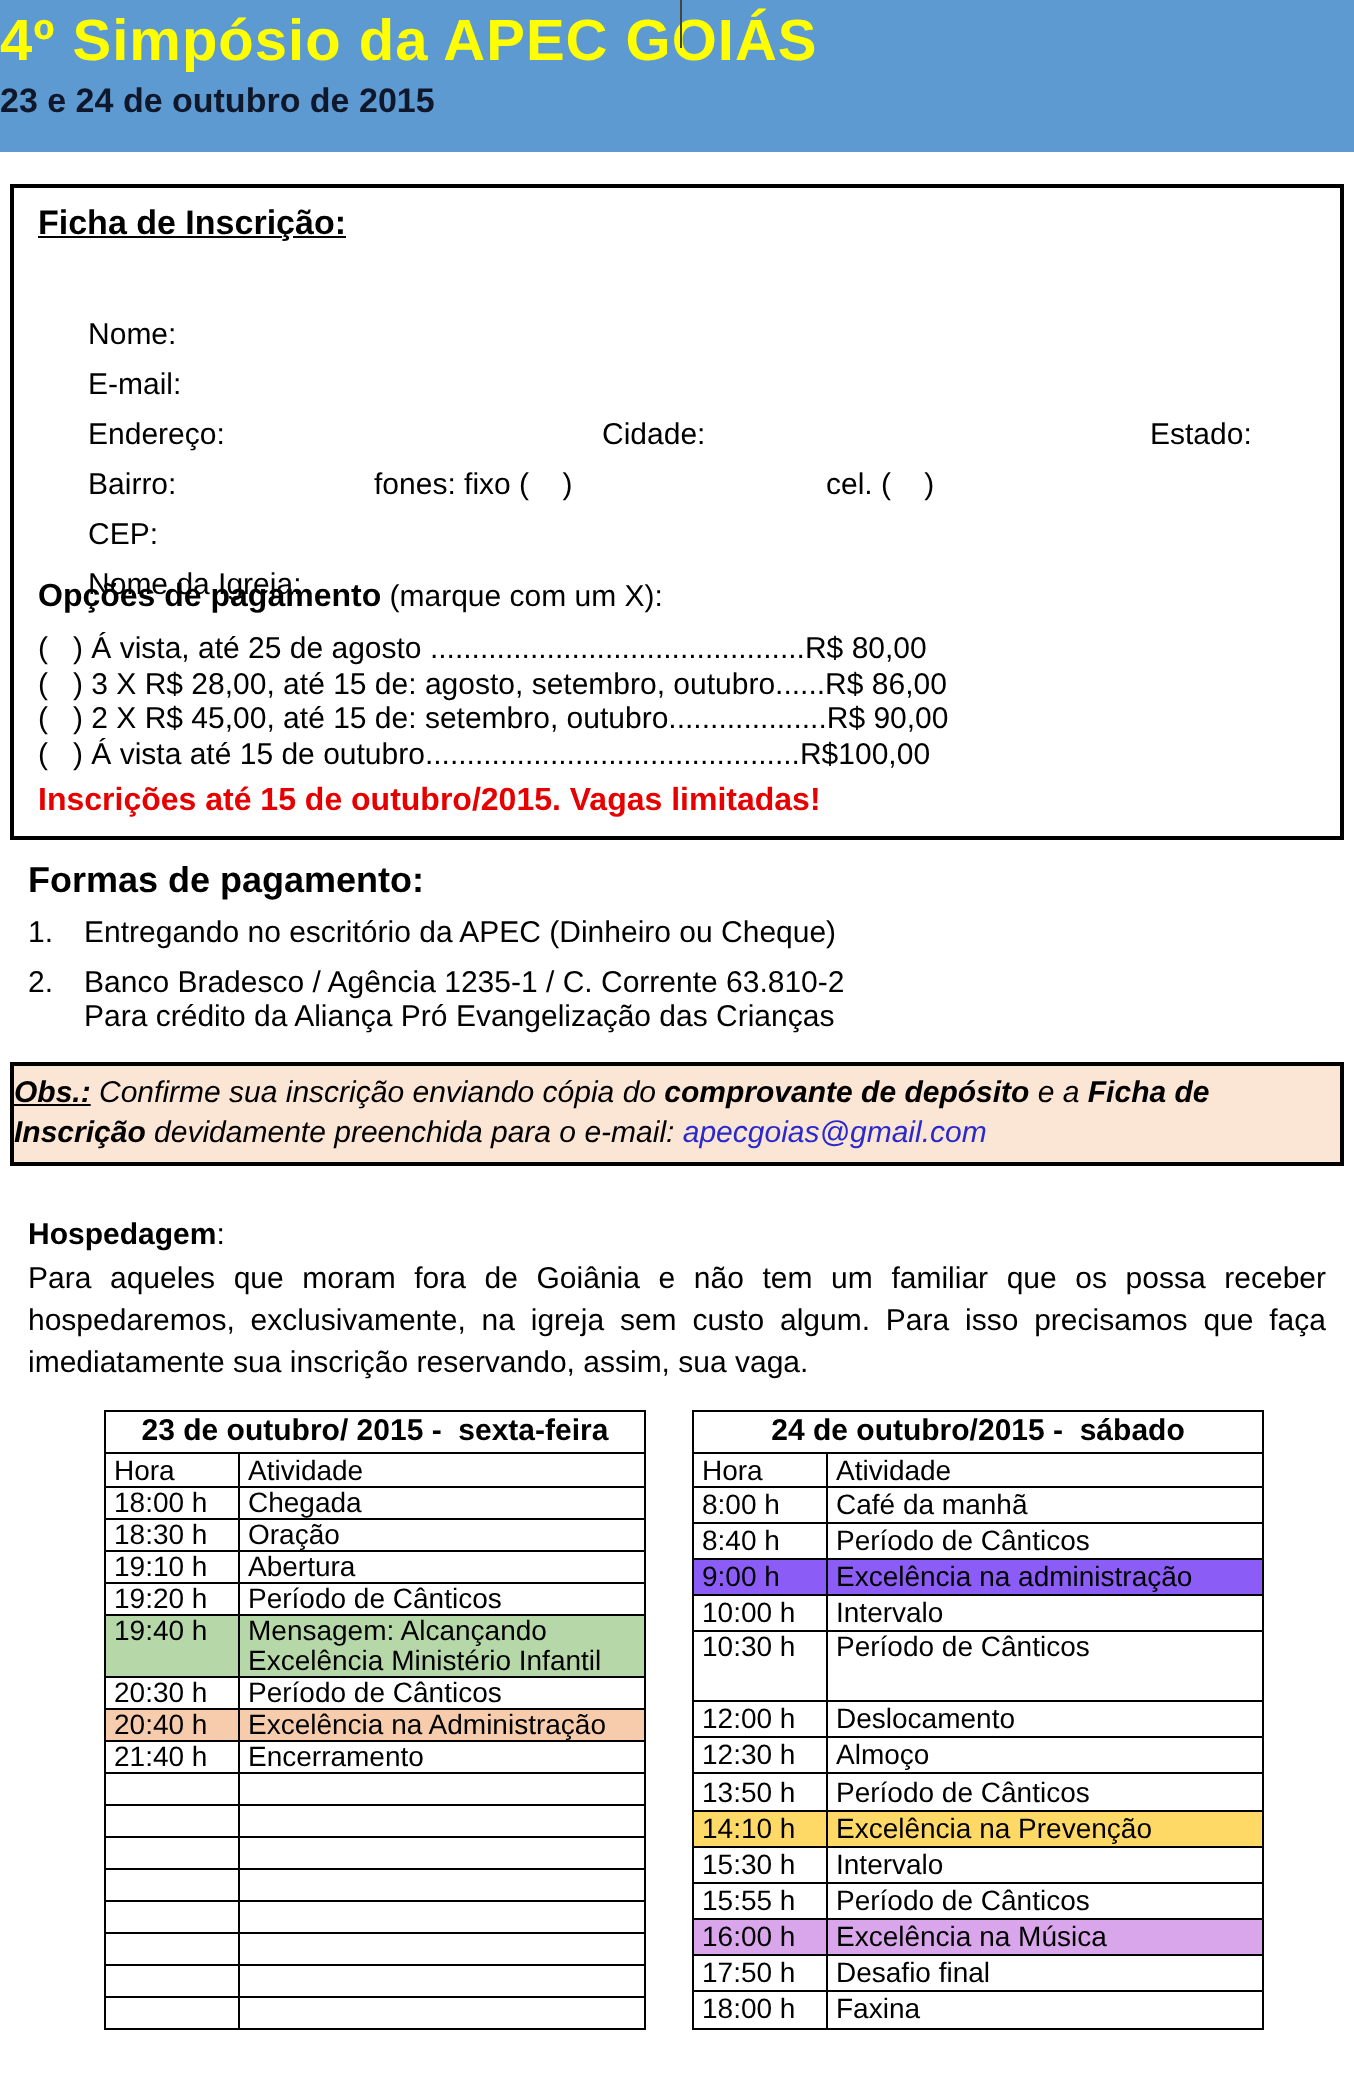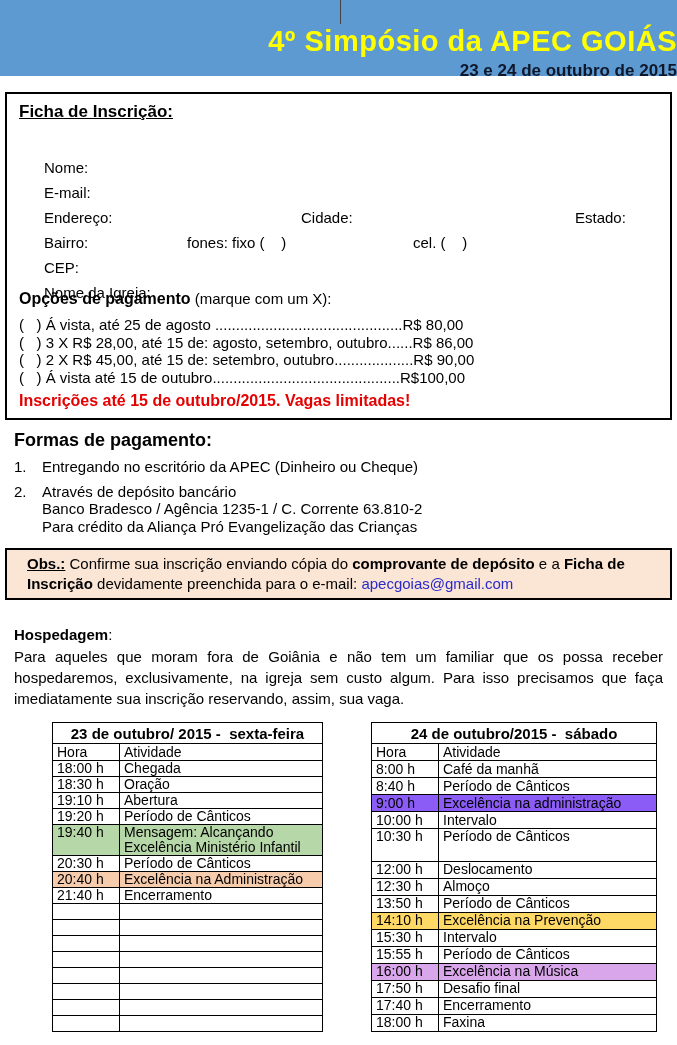--- a/index.html
+++ b/index.html
@@ -3,21 +3,21 @@
 <meta charset="utf-8">
 <style>
   * { box-sizing: border-box; margin: 0; padding: 0; }
   html, body { background: #ffffff; }
   body {
     width: 677px; height: 1045px;
     font-family: "Liberation Sans", sans-serif;
     color: #000; position: relative; overflow: hidden;
   }
   
-  .header { height: 76px; text-align: right; padding-top: 24px; position: relative; }
+  .header { height: 76px; text-align: left; padding-top: 4px; position: relative; }
   .header-title { font-size: 29px; font-weight: bold; letter-spacing: .5px; line-height: 34px; }
   .header-subtitle { color: #0f172a; font-size: 17px; font-weight: bold; margin-top: 3px; }
   .cursor-artifact { position: absolute; left: 340px; top: 0; width: 1px; height: 24px; background: #444; }
 
   
   .form-box { margin: 16px 5px 0 5px; border: 2px solid #000; padding: 8px 12px 8px 12px; }
   .form-title { font-size: 17px; font-weight: bold; text-decoration: underline; margin-bottom: 8px; }
   .form-row { font-size: 15px; height: 25px; line-height: 25px; position: relative; white-space: pre; }
   .form-row .abs { position: absolute; top: 0; white-space: pre; }
   .pay-title { font-size: 15px; margin-top: 10px; margin-bottom: 8px; }
@@ -25,31 +25,31 @@
   .pay-option { font-size: 15px; line-height: 17.5px; white-space: pre; }
   .deadline { font-weight: bold; font-size: 16px; margin-top: 6px; }
 
   
   .methods { margin: 10px 14px 0 14px; font-size: 15px; }
   .methods-title { font-weight: bold; font-size: 18px; }
   .method-item { display: flex; margin-top: 7px; line-height: 17.5px; }
   .method-num { width: 28px; flex: 0 0 28px; }
 
   
-  .obs-box { margin: 13px 5px 0 5px; border: 2px solid #000; padding: 4px 20px; font-size: 15px; line-height: 20px; }
+  .obs-box { margin: 13px 5px 0 5px; border: 2px solid #000; padding: 4px 0; font-size: 15px; line-height: 20px; font-style: italic; }
   .obs-label { font-weight: bold; text-decoration: underline; }
   .obs-email { text-decoration: none; }
 
   
   .hosp { margin: 26px 14px 0 14px; font-size: 15px; }
   .hosp-title { font-weight: bold; }
   .hosp-body { text-align: justify; line-height: 21px; margin-top: 3px; }
 
   
-  .tables { display: flex; gap: 48px; margin: 13px 0 0 52px; }
+  .tables { display: flex; gap: 23px; margin: 13px 0 0 52px; }
   table { border-collapse: collapse; table-layout: fixed; font-size: 14px; }
   th, td { border: 1px solid #000; padding: 0 4px; }
   .t-title th { font-size: 15px; font-weight: bold; text-align: center; height: 21px; white-space: pre; }
   .t-cols td { font-weight: normal; height: 16px; }
   tbody td { height: 16px; line-height: 15px; overflow: hidden; }
   tr.tall td { height: 31px; vertical-align: top; }
   td.c-ativ { white-space: pre-line; }
 </style>
 </head>
 <body>
@@ -101,21 +101,20 @@
 
   <div class="methods">
     <div class="methods-title">Formas de pagamento:</div>
     <div class="method-item">
       <span class="method-num">1.</span>
       <span>Entregando no escritório da APEC (Dinheiro ou Cheque)</span>
     </div>
     <div class="method-item">
       <span class="method-num">2.</span>
       <span>
-        <div>Através de depósito bancário</div>
         <div>Banco Bradesco  /  Agência 1235-1  /  C. Corrente 63.810-2</div>
         <div>Para crédito da Aliança Pró Evangelização das Crianças</div>
       </span>
     </div>
   </div>
 
   <div class="obs-box" style="background: rgb(251, 229, 213);">
     <span class="obs-label">Obs.:</span><span> Confirme sua inscrição enviando cópia do </span><b>comprovante de depósito</b><span> e a </span><b>Ficha de Inscrição</b><span> devidamente preenchida para o e-mail: </span><a href="#" class="obs-email" style="color: rgb(41, 41, 204);">apecgoias@gmail.com</a>
   </div>
 
@@ -270,24 +269,20 @@
           </tr>
           <tr style="background: rgb(217, 166, 236);">
             <td class="c-hora">16:00 h</td>
             <td class="c-ativ">Excelência na Música</td>
           </tr>
           <tr>
             <td class="c-hora">17:50 h</td>
             <td class="c-ativ">Desafio final</td>
           </tr>
           <tr>
-            <td class="c-hora">17:40 h</td>
-            <td class="c-ativ">Encerramento</td>
-          </tr>
-          <tr>
             <td class="c-hora">18:00 h</td>
             <td class="c-ativ">Faxina</td>
           </tr>
         </tbody>
     </table>
 
   </div>
 
 </div>
 

